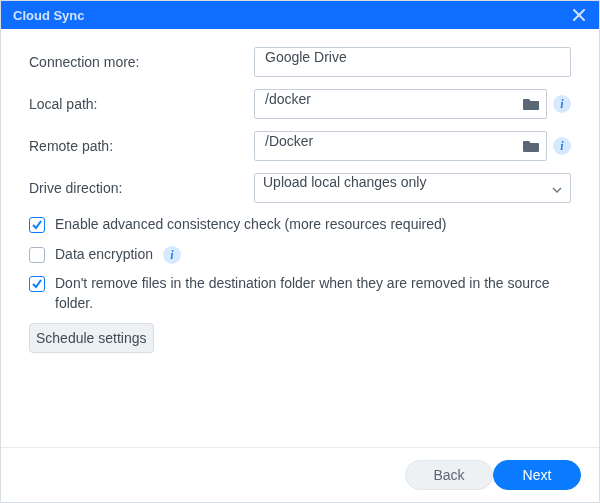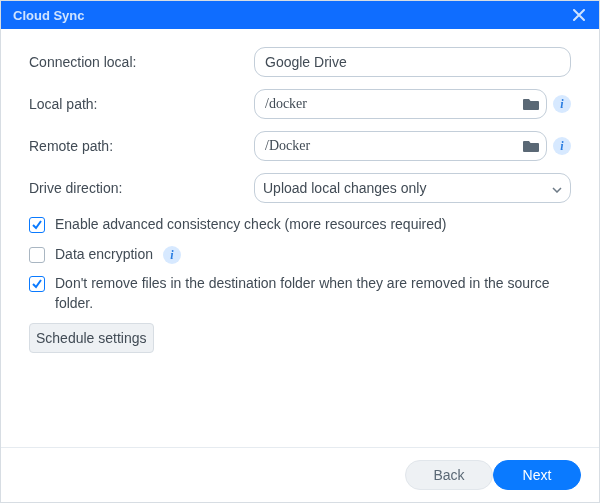--- a/index.html
+++ b/index.html
@@ -62,36 +62,36 @@
   }
   .row .field {
     flex: 1;
     display: flex;
     align-items: center;
   }
   .text-input, .select {
     flex: 1;
     height: 30px;
     border: 1px solid #c3ced9;
-    border-radius: 11px;
+    border-radius: 2px;
     background: #fff;
     padding: 0 8px;
     font-size: 14px;
     color: #414b55;
     box-sizing: border-box;
     display: flex;
-    align-items: center;
+    align-items: flex-start;
     position: relative;
   }
   .text-input input {
     border: none; outline: none; width: 100%; font: inherit; color: inherit; background: transparent;
   }
   .path-group {
     flex: 1;
-    display: flex; align-items: center; font-family: Liberation Serif, serif;
+    display: flex; align-items: center;
   }
   .path-group .text-input { flex: 1; }
   .info-badge {
     width: 18px; height: 18px;
     border-radius: 50%;
     background: #d7e9ff;
     color: #2a7de1;
     font-family: Georgia, "Times New Roman", serif;
     font-style: italic;
     font-weight: 700;
@@ -187,21 +187,21 @@
       <svg width="12" height="12" viewBox="0 0 12 12">
           <path d="M1 1 L11 11 M11 1 L1 11" stroke="#cfe3ff" stroke-width="2" stroke-linecap="round"></path>
         </svg>
     </span>
   </div>
 
 
   <div class="body">
 
     <div class="row">
-      <div class="label">Connection local:</div>
+      <div class="label">Connection more:</div>
       <div class="field">
         <div class="text-input">
           <input type="text" value="Google Drive" style="">
         </div>
       </div>
     </div>
 
     <div class="row">
       <div class="label">Local path:</div>
       <div class="field">

